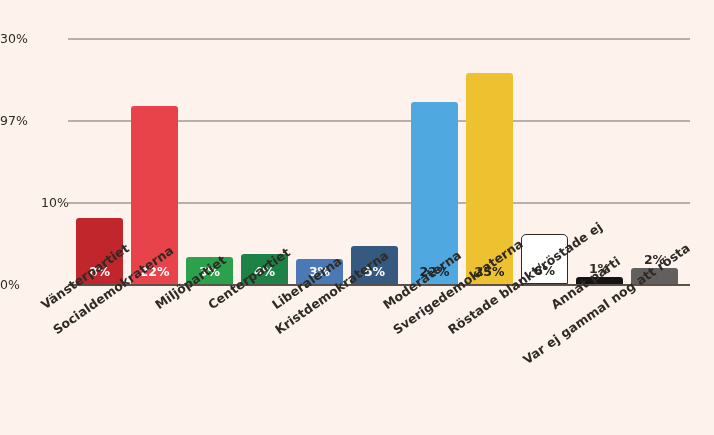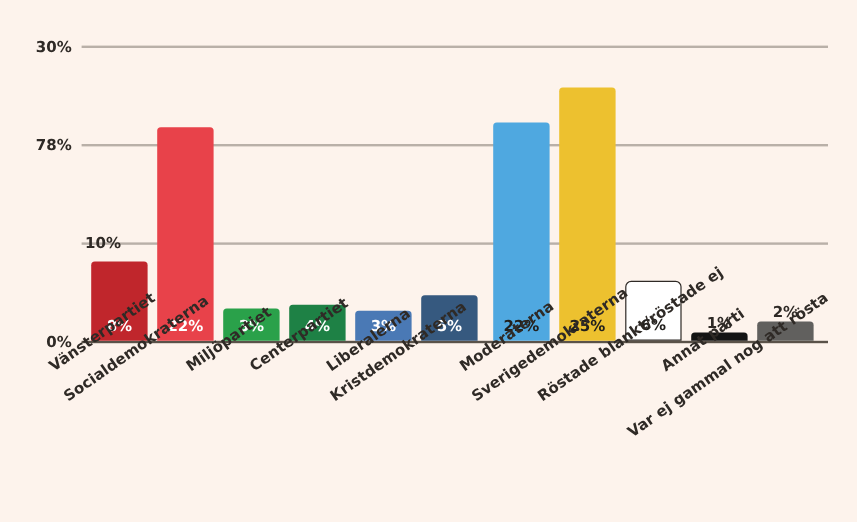--- a/index.html
+++ b/index.html
@@ -11,23 +11,22 @@
   #chart-root{position:relative;width:714px;height:435px;}
 
   
   .plot{position:absolute;left:0;top:0;width:714px;height:435px;}
 
   .gridline{position:absolute;height:2px;background:#b9b0a8;}
   .gridline.baseline{background:#5a5249;height:2px;}
 
   .ytick{
     position:absolute;
-    text-align:right;
     font-size:12.5px;
-    font-weight:700;
+    font-weight:400;
     color:#2f2a26;
     letter-spacing:0.1px;
     white-space:nowrap;
   }
 
   .bar{
     position:absolute;
     box-sizing:border-box;
     border-radius:3px 3px 0 0;
   }
@@ -71,21 +70,21 @@
 
 <div id="chart-root">
   <div class="plot">
 
     <div class="gridline" style="left:68px;top:38px;width:622px;"></div>
     <div class="gridline" style="left:68px;top:120px;width:622px;"></div>
     <div class="gridline" style="left:68px;top:202px;width:622px;"></div>
     <div class="gridline baseline" style="left:68px;top:284px;width:622px;"></div>
 
     <div class="ytick" style="left:0px;top:31px;width:60px;">30%</div>
-    <div class="ytick" style="left:0px;top:113px;width:60px;">78%</div>
+    <div class="ytick" style="left:0px;top:113px;width:60px;">97%</div>
     <div class="ytick" style="left:0px;top:195px;width:60px;margin-left:41px;">10%</div>
     <div class="ytick" style="left:0px;top:277px;width:60px;">0%</div>
 
     <div class="bar" style="left:76px;width:47px;bottom:151px;height:66px;background:#c0262c;">
       <span class="vlabel inside lbl-light">8%</span>
     </div>
 
     <div class="bar" style="left:131px;width:47px;bottom:151px;height:178px;background:#e8424a;">
       <span class="vlabel inside lbl-light">22%</span>
     </div>

